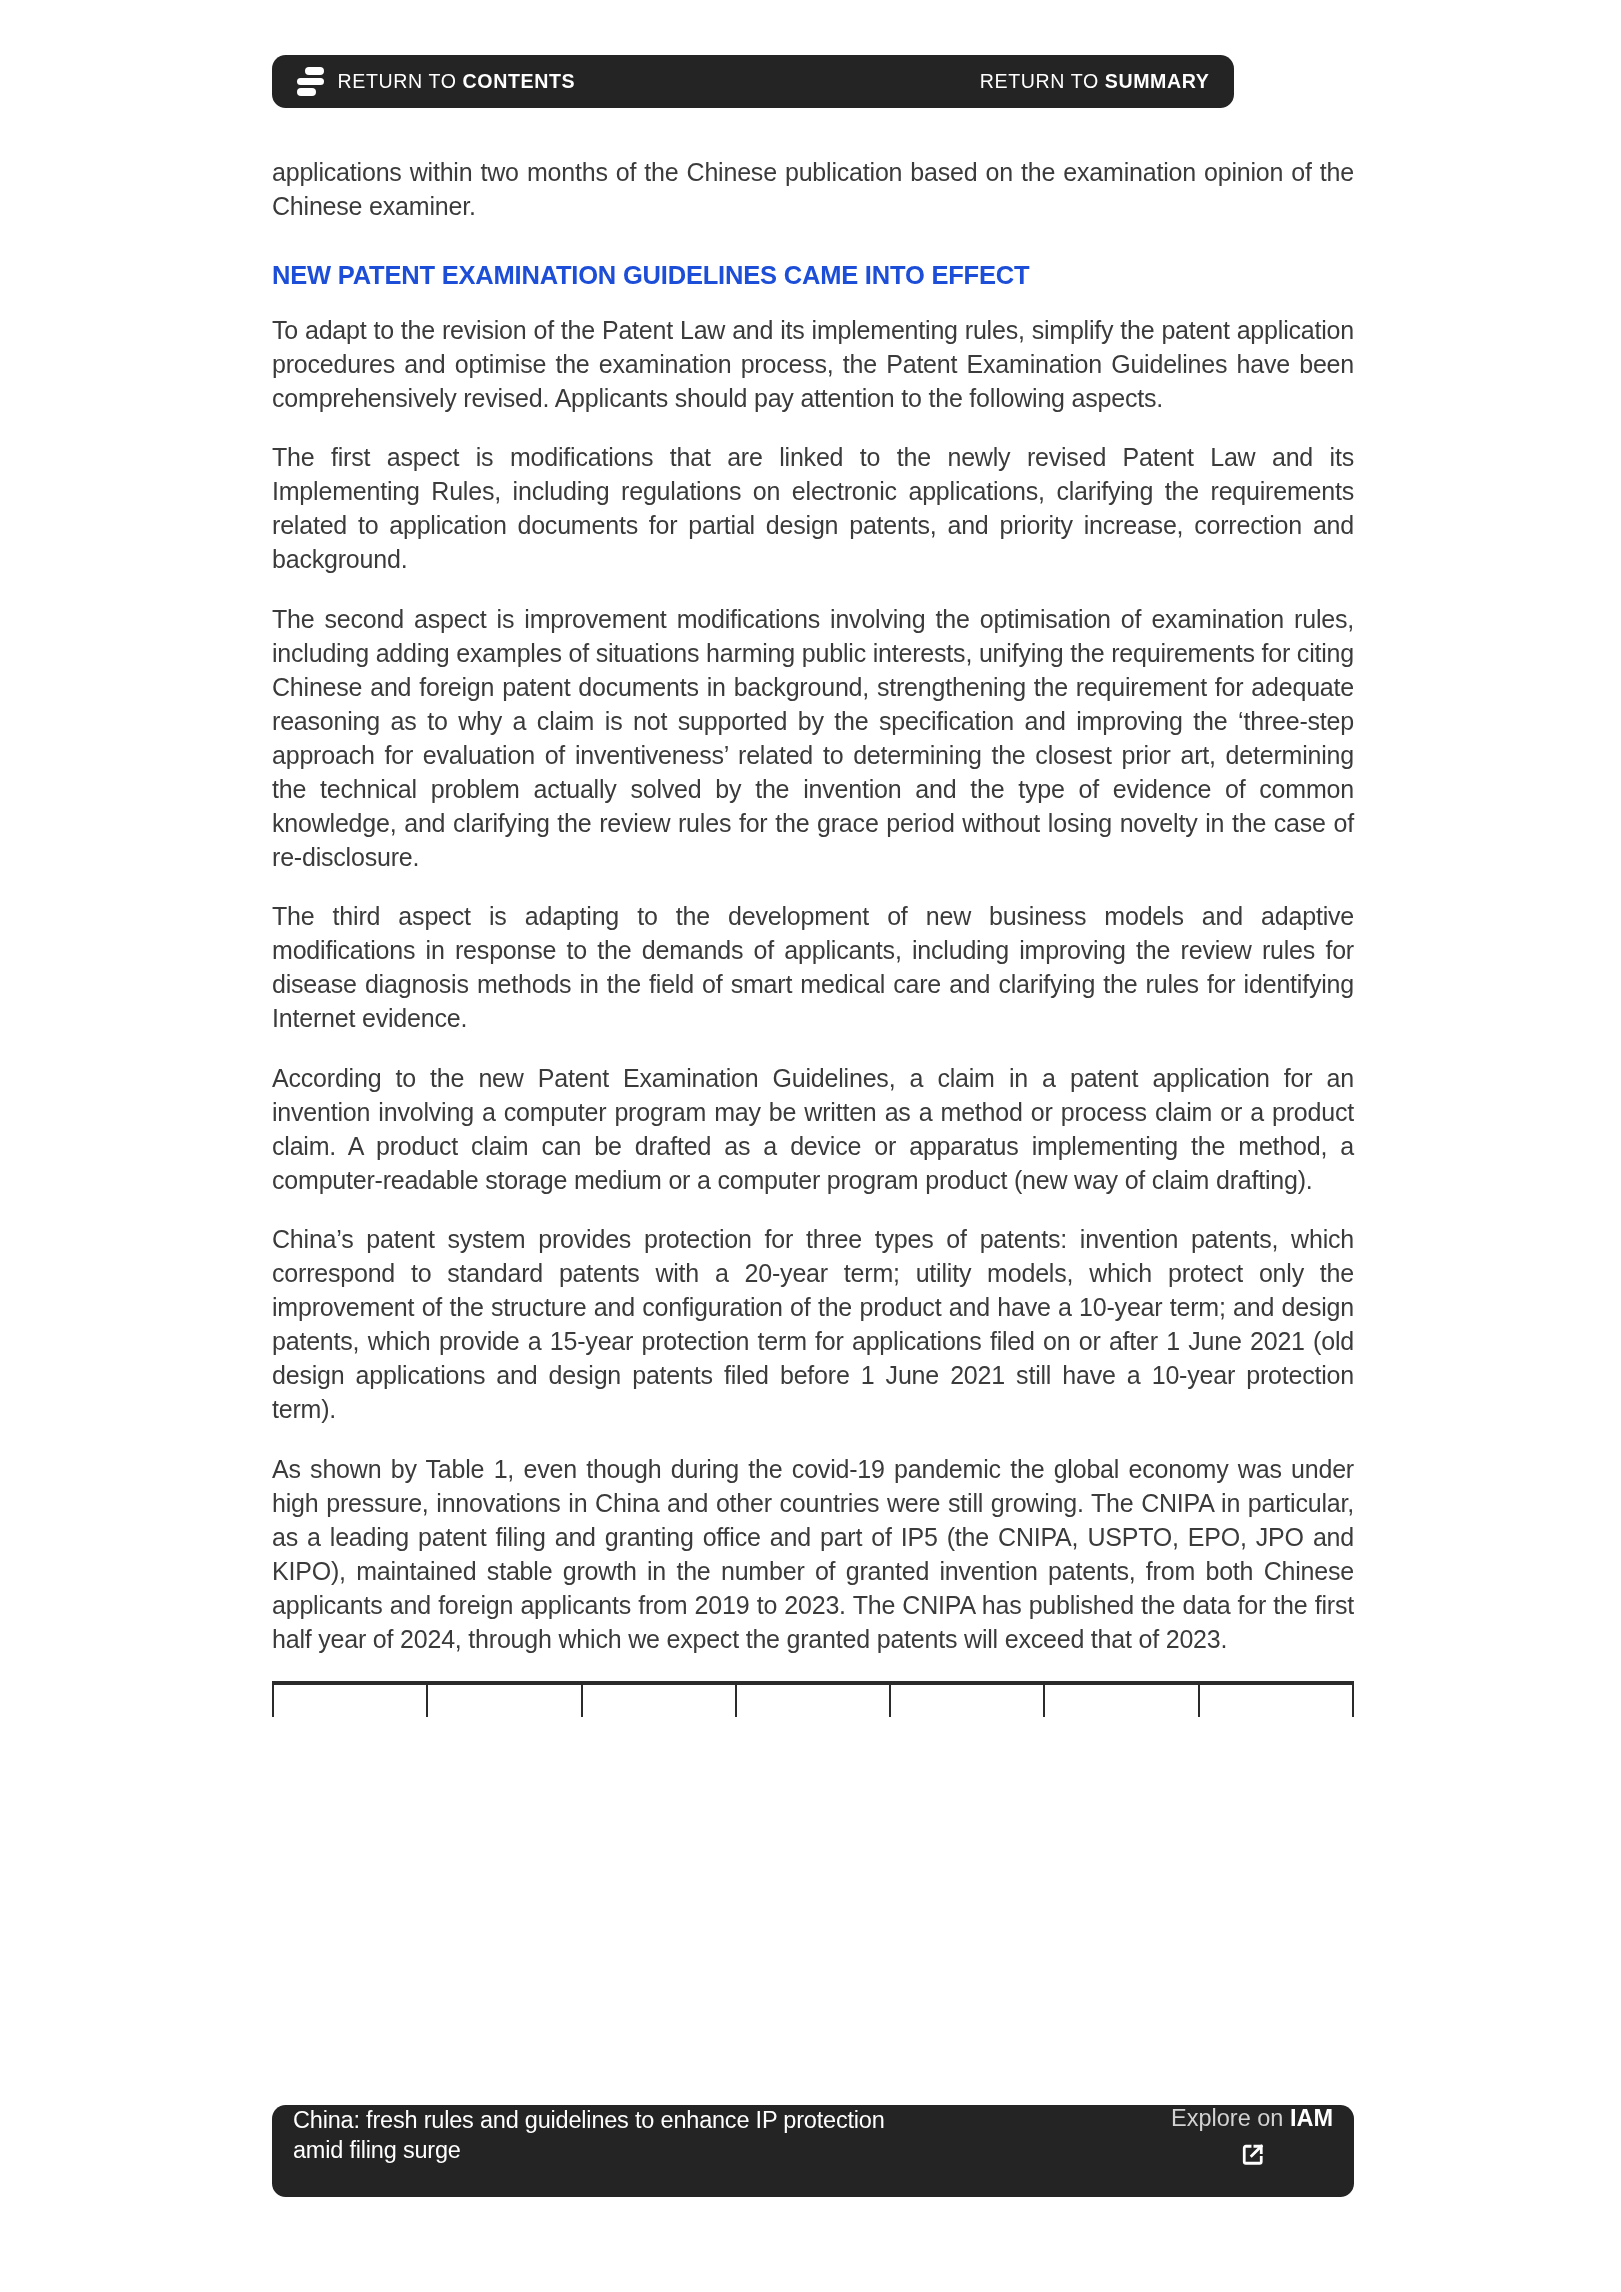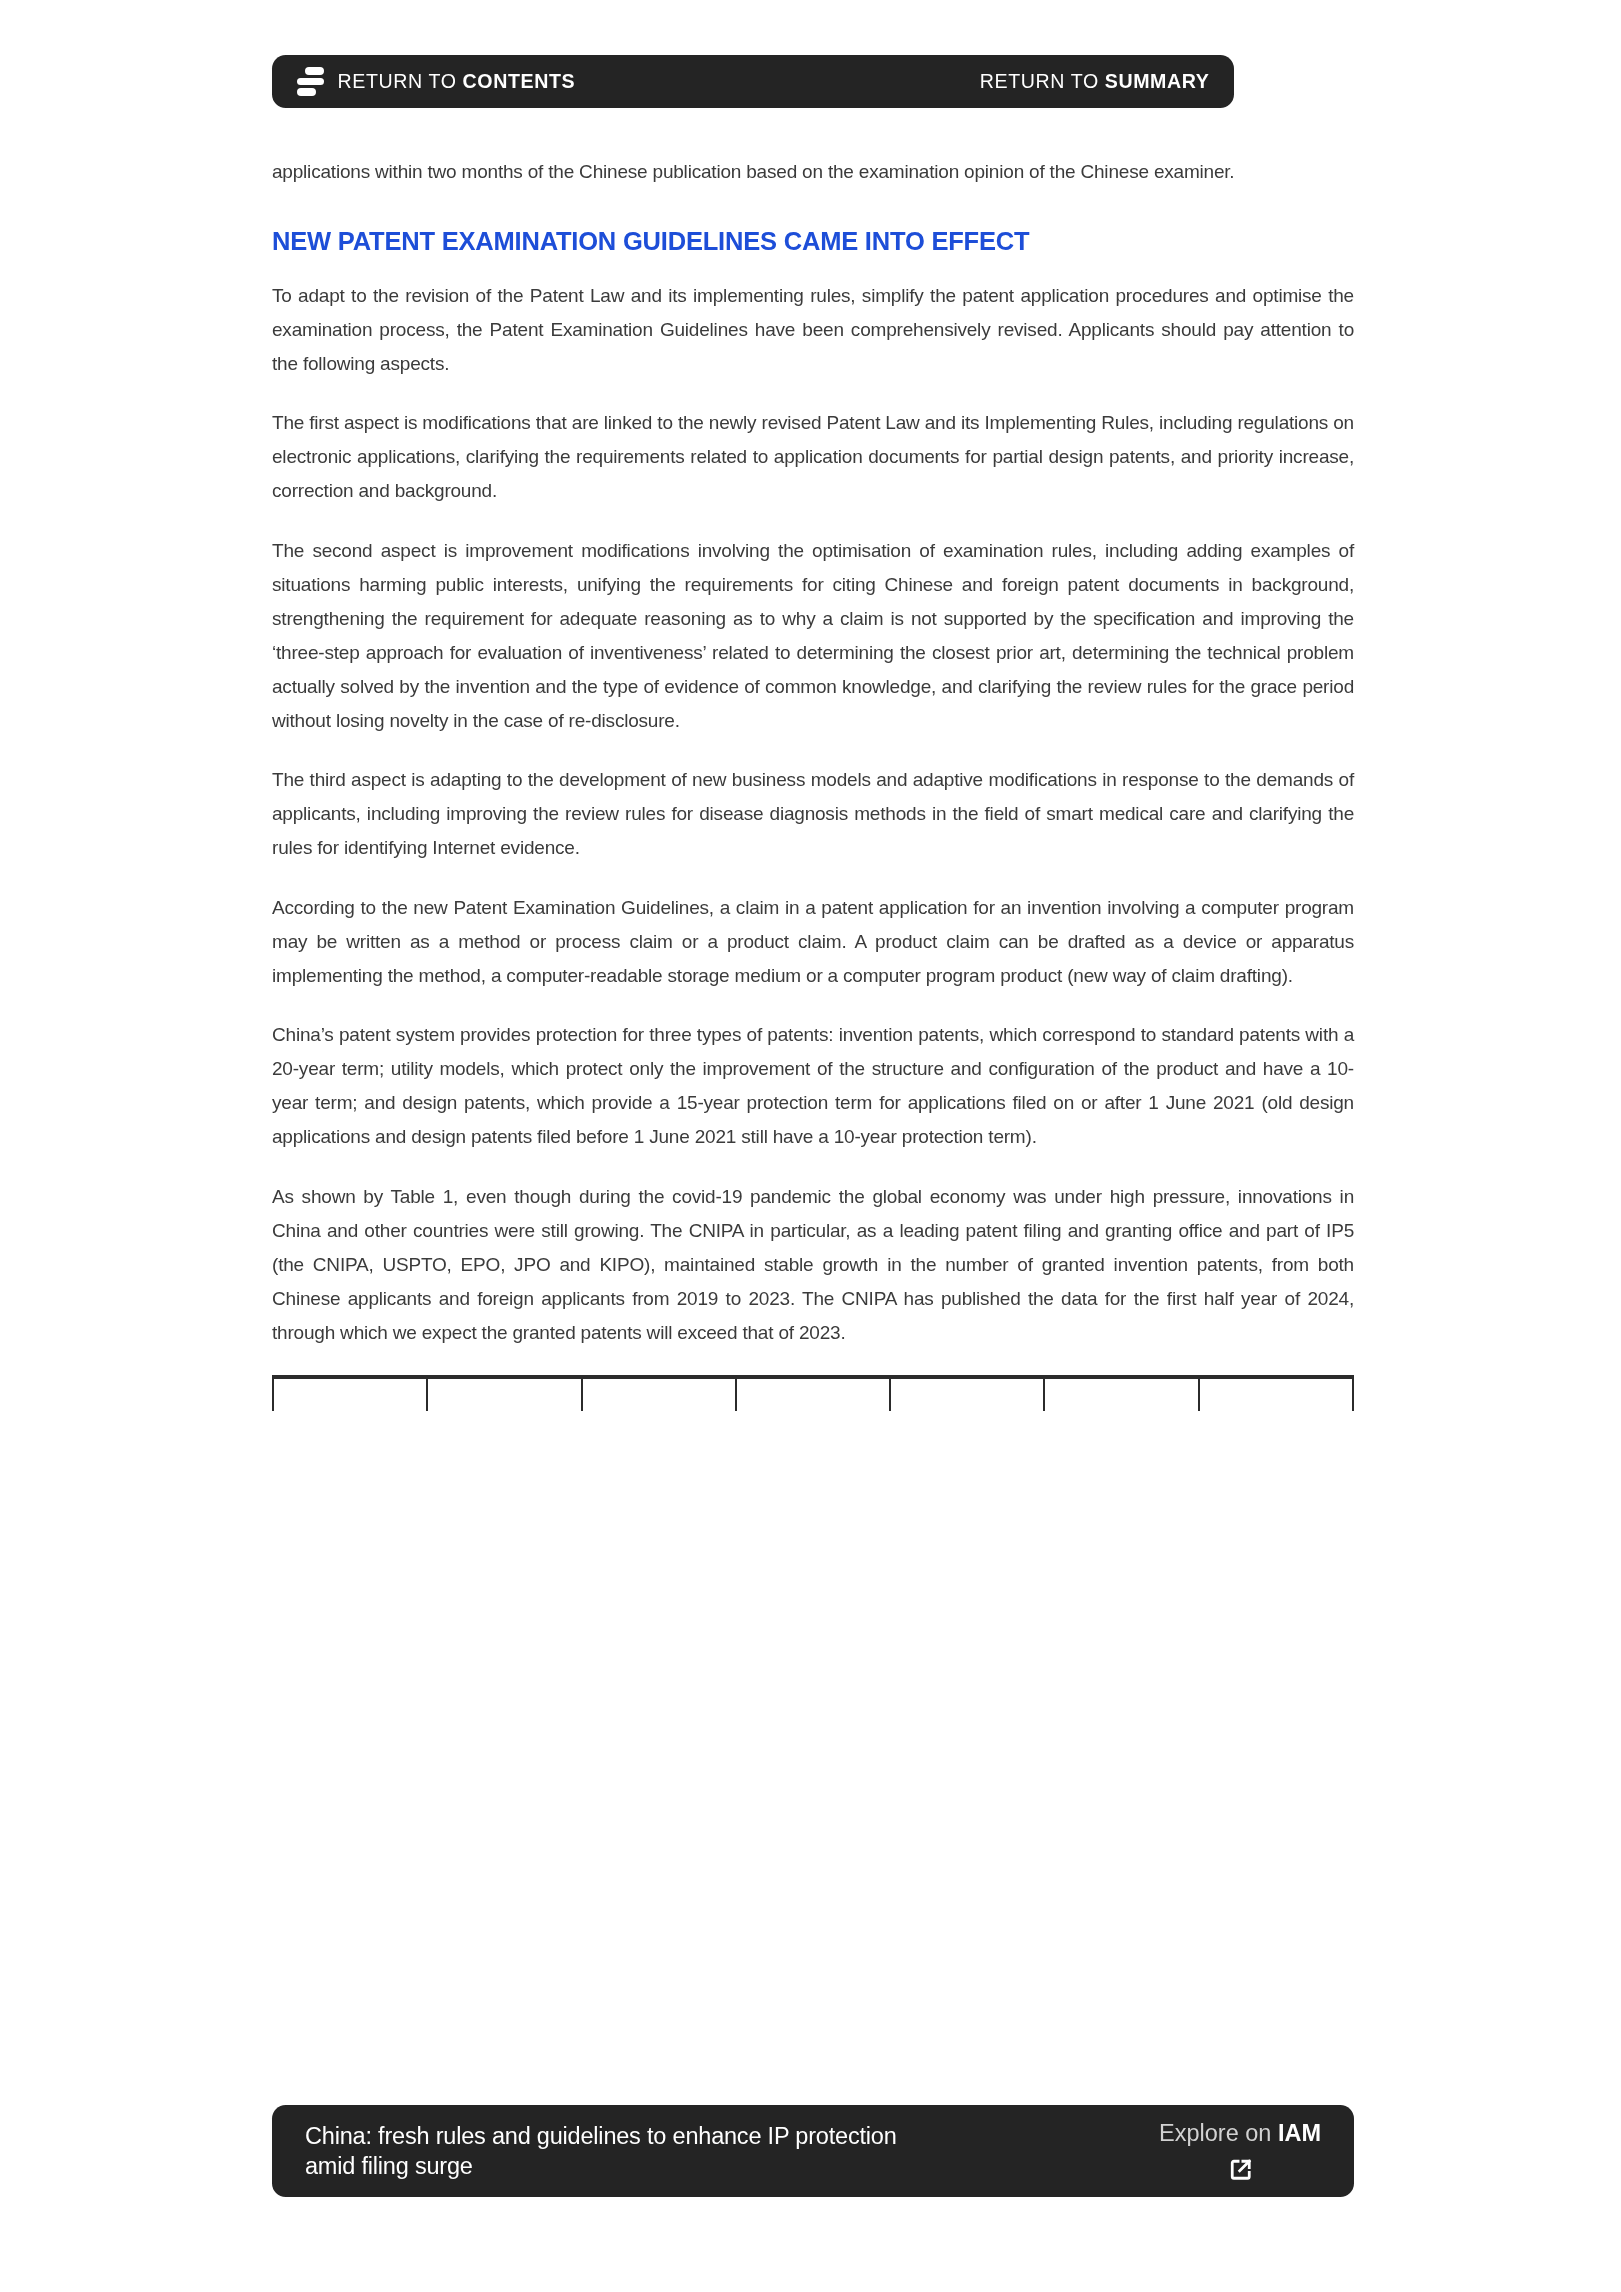--- a/index.html
+++ b/index.html
@@ -28,21 +28,21 @@
   .contents-icon .p1 { width:18.6px; margin-left:8.8px; }
   .contents-icon .p2 { width:27.4px; }
   .contents-icon .p3 { width:19.6px; }
 
   
   .content {
     position:absolute; left:272px; top:155px; width:1082px;
   }
   .content p {
     margin:0 0 25.5px 0;
-    font-size:19px; line-height:34px; letter-spacing:-0.2px;
+    font-size:25px; line-height:34px; letter-spacing:-0.2px;
     text-align:justify; color:#3b3b3b;
   }
   .content h2 {
     margin:37px 0 21.6px 0;
     font-size:25.5px; line-height:31px; letter-spacing:-0.2px;
     font-weight:700; color:#1d4ed8;
   }
 
   
   .table-caption {
@@ -55,22 +55,22 @@
     display:flex; height:32px;
   }
   .table-frag .cell { flex:1; border-left:2.9px solid #2b2b2b; }
   .table-frag .cell:last-child { border-right:2.9px solid #2b2b2b; }
 
   
   .footer {
     position:absolute; left:272px; top:2105px;
     width:1082px; height:92px; box-sizing:border-box;
     background:#242424; border-radius:13.7px;
-    display:flex; align-items:center; justify-content:space-between;
-    padding:0 33px; color:#ffffff;
+    display:flex; justify-content:space-between;
+    padding:0 21px; color:#ffffff;
   }
   .footer-title { font-size:23.5px; line-height:30px; letter-spacing:-0.2px; }
   .footer-explore { display:flex; align-items:center; gap:9.8px; font-size:23.5px; cursor:pointer;flex-direction:column; }
   .explore-prefix { color:#d2d2d2; }
   .explore-bold { font-weight:700; color:#ffffff; }
   .ext-icon { display:inline-flex; margin-left:2px; }
 </style>
 </head>
 <body>
 

